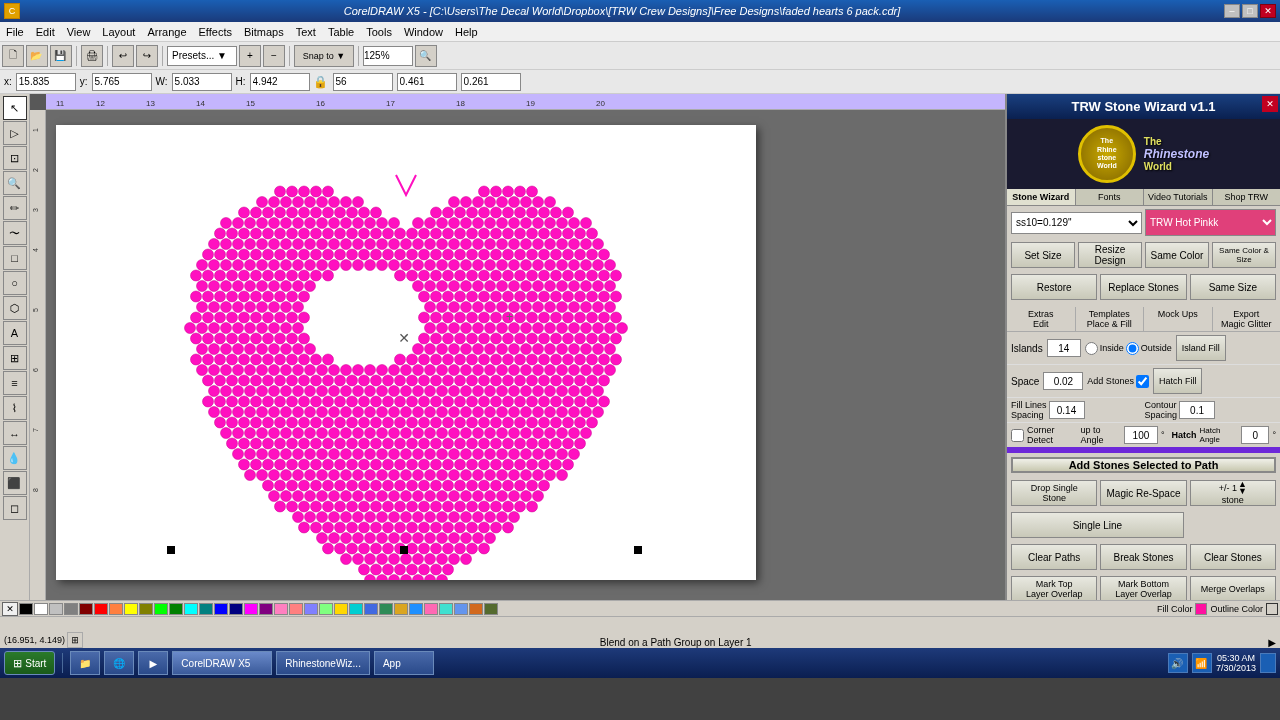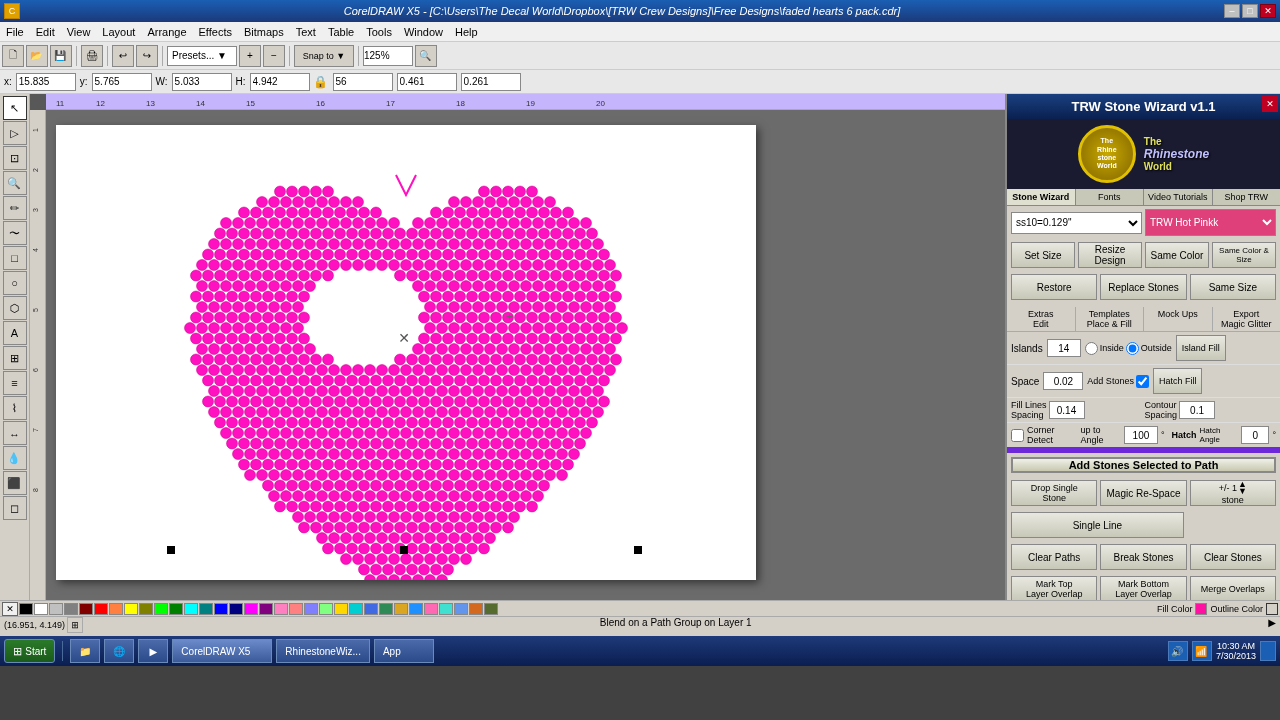--- a/index.html
+++ b/index.html
@@ -1477,21 +1477,21 @@
     <div style="width:14px;height:12px;background:#556b2f;border:1px solid #888;cursor:pointer;"></div>
   </div>
   <div style="margin-left:auto;display:flex;align-items:center;gap:3px;font-size:9px;">
     <span>Fill Color</span>
     <div style="width:12px;height:12px;background:#ff10a0;border:1px solid #888;"></div>
     <span>Outline Color</span>
     <div style="width:12px;height:12px;background:none;border:1px solid #333;"></div>
   </div>
 </div>
 
-<div style="height:20px;background:#d4d0c8;border-top:1px solid #aaa;display:flex;align-items:flex-start;padding:0 4px;font-size:10px;gap:8px;">
+<div style="height:32px;background:#d4d0c8;border-top:1px solid #aaa;display:flex;align-items:flex-end;padding:0 4px;font-size:10px;gap:8px;">
   <div style="display:flex;align-items:center;gap:2px;">
     <span style="font-size:9px;">(16.951, 4.149)</span>
     <div style="width:16px;height:16px;background:#d4d0c8;border:1px solid #aaa;display:flex;align-items:center;justify-content:center;font-size:9px;cursor:pointer;">⊞</div>
   </div>
   <div style="flex:1;text-align:center;font-size:10px;">Blend on a Path Group on Layer 1</div>
   <div style="display:flex;align-items:center;gap:2px;">
     <div style="cursor:pointer;font-size:10px;">▶</div>
   </div>
 </div>
 
@@ -1507,18 +1507,18 @@
   <button class="taskbar-btn" style="width:30px;padding:0;justify-content:center;">▶</button>
 
   <button class="taskbar-btn" style="background:linear-gradient(to bottom,#6a8aca,#3a5a9a);min-width:100px;">CorelDRAW X5</button>
   <button class="taskbar-btn" style="min-width:80px;">RhinestoneWiz...</button>
   <button class="taskbar-btn" style="min-width:60px;">App</button>
 
   <div style="margin-left:auto;display:flex;align-items:center;gap:4px;">
     <div style="width:20px;height:20px;background:#1a5fb4;border:1px solid #4a7aba;display:flex;align-items:center;justify-content:center;font-size:10px;color:white;cursor:pointer;">🔊</div>
     <div style="width:20px;height:20px;background:#1a5fb4;border:1px solid #4a7aba;display:flex;align-items:center;justify-content:center;font-size:10px;color:white;cursor:pointer;">📶</div>
     <div style="color:white;font-size:9px;text-align:center;cursor:pointer;">
-      <div>10:30 AM</div>
+      <div>05:30 AM</div>
       <div>7/30/2013</div>
     </div>
     <div style="width:16px;height:20px;background:#1a5fb4;border:1px solid #4a7aba;cursor:pointer;"></div>
   </div>
 </div>
 
 </body></html>

